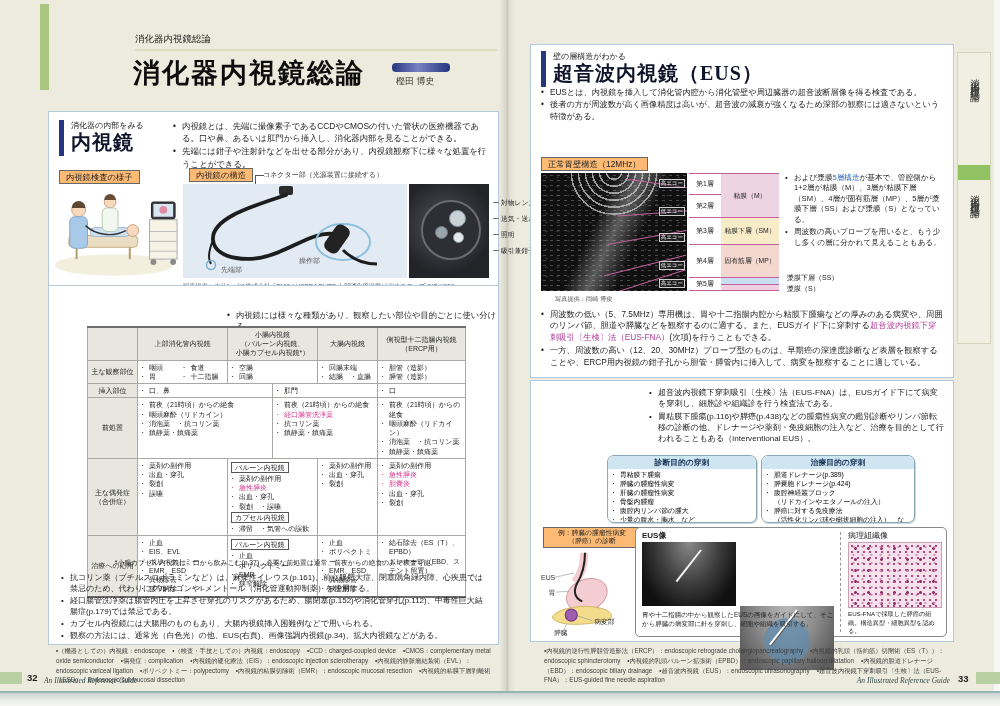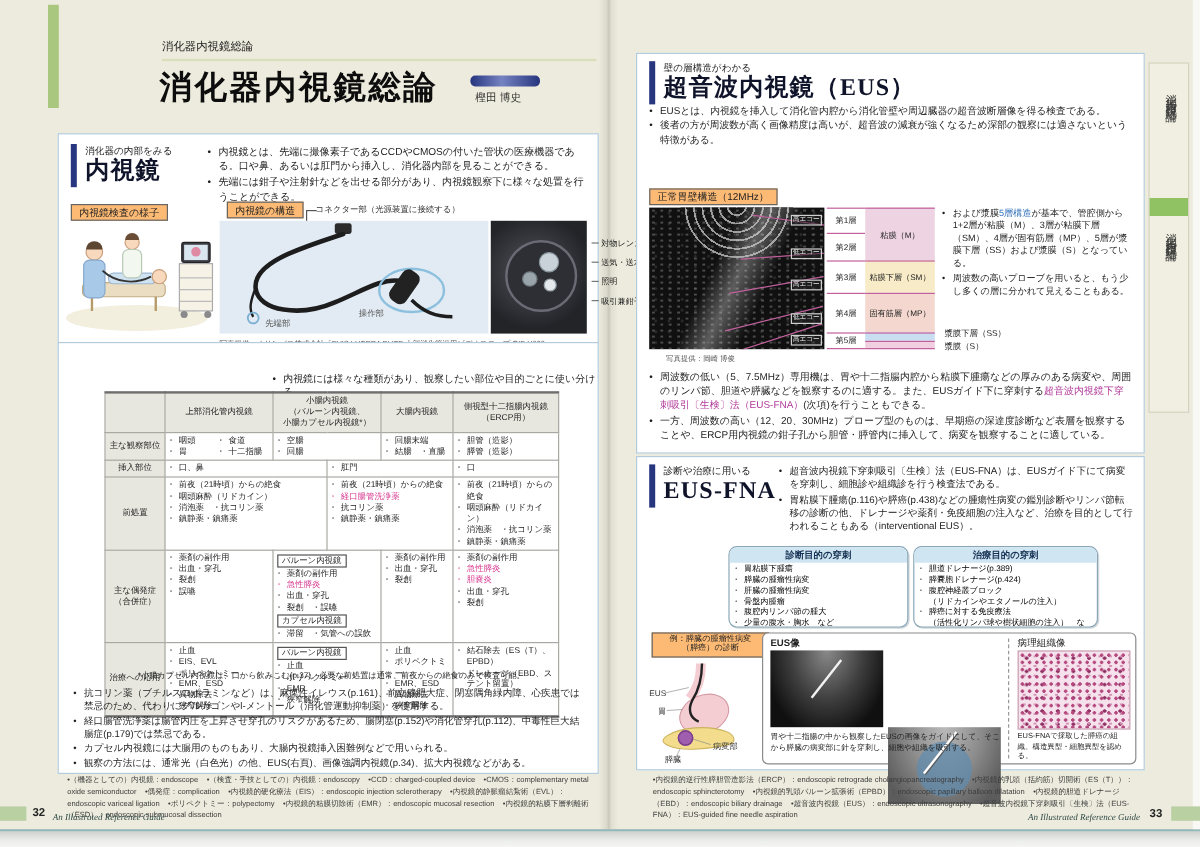--- a/index.html
+++ b/index.html
@@ -369,24 +369,20 @@
       </div>
       <div class="abs credit" style="left:24px;top:250px;">写真提供：岡崎 博俊</div>
 
       <div class="abs" style="left:10px;top:264px;width:402px;">
         <div class="rich"><span class="seg">周波数の低い（5、7.5MHz）専用機は、胃や十二指腸内腔から粘膜下腫瘍などの厚みのある病変や、周囲のリンパ節、胆道や膵臓などを観察するのに適する。また、EUSガイド下に穿刺する</span><span class="seg mag">超音波内視鏡下穿刺吸引〔生検〕法（EUS-FNA）</span><span class="seg">(次項)を行うこともできる。</span></div>
         <div class="rich"><span class="seg">一方、周波数の高い（12、20、30MHz）プローブ型のものは、早期癌の深達度診断など表層を観察することや、ERCP用内視鏡の鉗子孔から胆管・膵管内に挿入して、病変を観察することに適している。</span></div>
       </div>
     </div>
 
     <div class="abs box" style="left:30px;top:380px;width:422px;height:260px;">
-      <div class="abs shead" style="left:10px;top:6px;width:110px;">
-        <div class="tag">診断や治療に用いる</div>
-        <div class="h2">EUS-FNA</div>
-      </div>
       <div class="abs bul" style="left:118px;top:6px;width:296px;font-size:8.1px;line-height:1.4;">
           <span class="seg">超音波内視鏡下穿刺吸引〔生検〕法（EUS-FNA）は、EUSガイド下にて病変を穿刺し、細胞診や組織診を行う検査法である。</span>
           <span class="seg">胃粘膜下腫瘍(p.116)や膵癌(p.438)などの腫瘍性病変の鑑別診断やリンパ節転移の診断の他、ドレナージや薬剤・免疫細胞の注入など、治療を目的として行われることもある（interventional EUS）。</span>
         </div>
 
       <div class="abs rbox" style="left:230px;top:74px;width:152px;height:66px;">
         <div class="rtitle">治療目的の穿刺</div>
         <div class="dots pre"><span class="seg">胆道ドレナージ(p.389)</span><span class="seg">膵嚢胞ドレナージ(p.424)</span><span class="seg">腹腔神経叢ブロック
 （リドカインやエタノールの注入）</span><span class="seg">膵癌に対する免疫療法
 （活性化リンパ球や樹状細胞の注入）　など</span></div>

